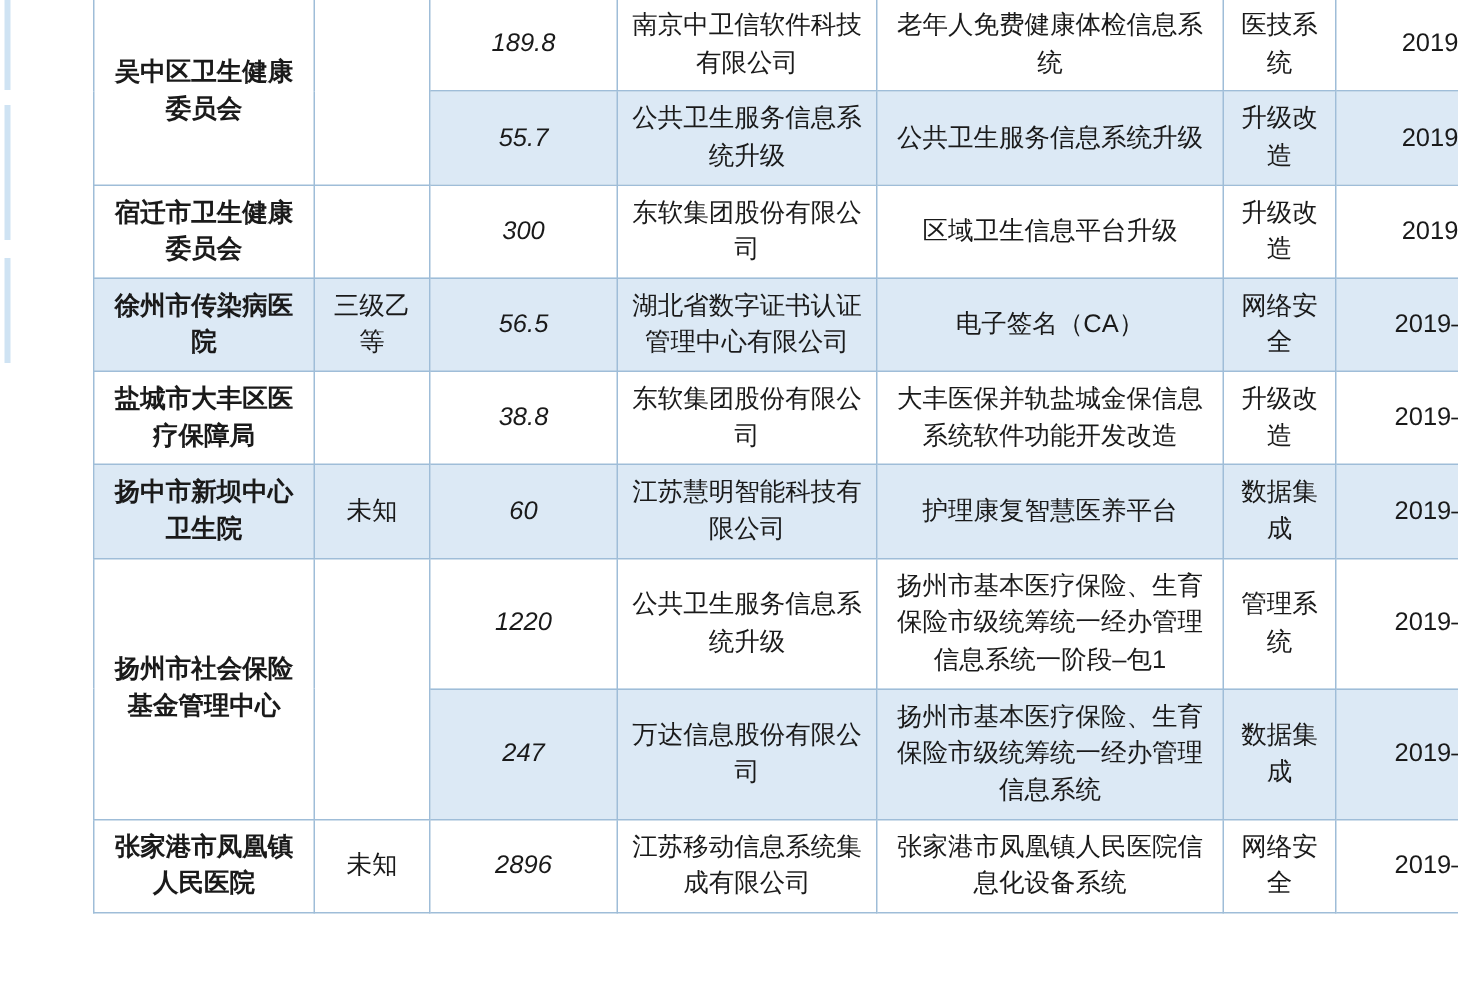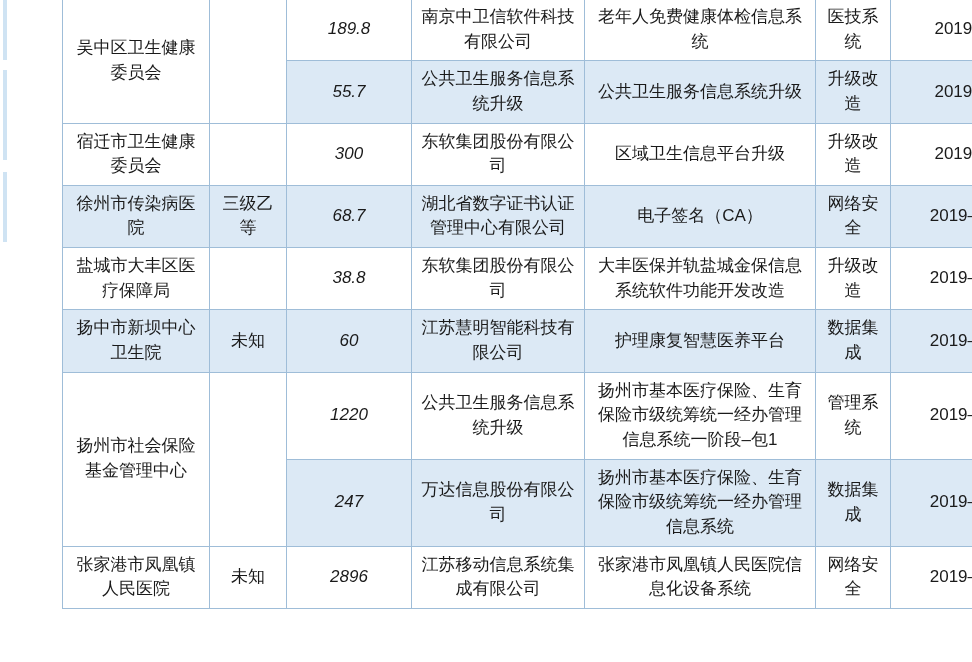--- a/index.html
+++ b/index.html
@@ -47,21 +47,21 @@
   table.data-table td {
     border: 1px solid #9fbdd8;
     padding: 6px 6px;
     text-align: center;
     vertical-align: middle;
     line-height: 1.45;
     word-break: break-all;
   }
   .row-white td { background: #ffffff; }
   .row-blue td { background: #dce9f5; }
-  td.c-unit { width: 134px; }
+  td.c-unit { width: 134px; font-weight: bold; }
   td.c-level { width: 64px; }
   td.c-amount { width: 112px; font-style: italic; }
   td.c-vendor { width: 160px; }
   td.c-project { width: 218px; }
   td.c-type { width: 62px; }
   td.c-date { width: 160px; }
   .nowrap { white-space: nowrap; }
 </style>
 </head>
 <body>
@@ -101,21 +101,21 @@
         <td class="c-amount">300</td>
         <td class="c-vendor">东软集团股份有限公司</td>
         <td class="c-project">区域卫生信息平台升级</td>
         <td class="c-type">升级改造</td>
         <td class="c-date nowrap">2019–12–5</td>
       </tr>
 
       <tr class="row-blue">
         <td class="c-unit">徐州市传染病医院</td>
         <td class="c-level">三级乙等</td>
-        <td class="c-amount">68.7</td>
+        <td class="c-amount">56.5</td>
         <td class="c-vendor">湖北省数字证书认证管理中心有限公司</td>
         <td class="c-project">电子签名（CA）</td>
         <td class="c-type">网络安全</td>
         <td class="c-date nowrap">2019–12–25</td>
       </tr>
 
       <tr class="row-white">
         <td class="c-unit">盐城市大丰区医疗保障局</td>
         <td class="c-level"></td>
         <td class="c-amount">38.8</td>

